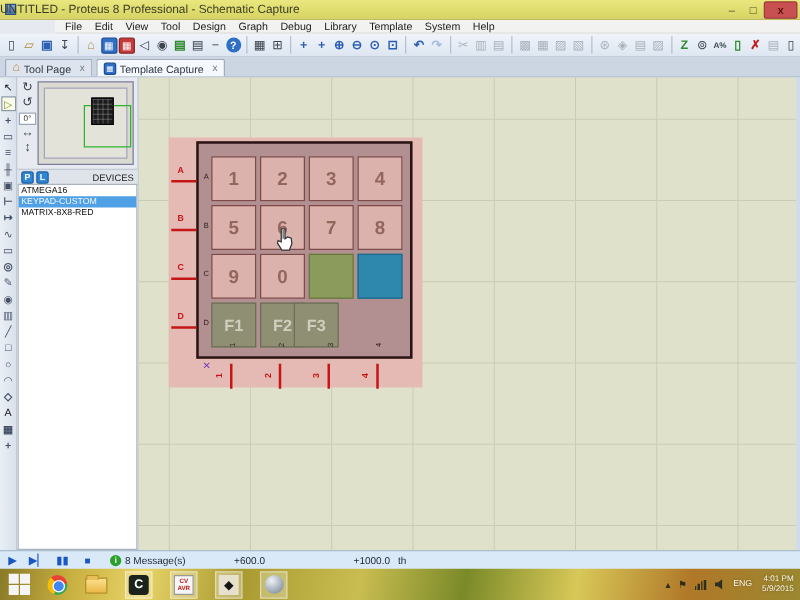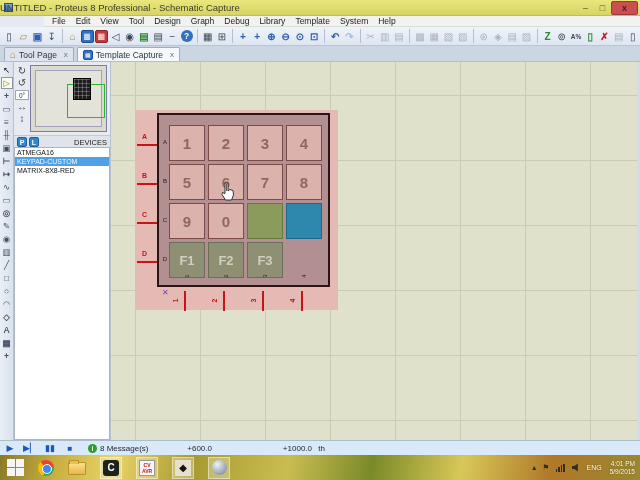--- a/index.html
+++ b/index.html
@@ -301,21 +301,21 @@
           <div class="key key-num" style="left:88px;top:49px">7</div>
           <div class="key key-num" style="left:127px;top:49px">8</div>
 
           <div class="key key-num" style="left:10px;top:88px">9</div>
           <div class="key key-num" style="left:49px;top:88px">0</div>
           <div class="key key-green" style="left:88px;top:88px"></div>
           <div class="key key-blue" style="left:127px;top:88px"></div>
 
           <div class="key key-fn" style="left:10px;top:127px">F1</div>
           <div class="key key-fn" style="left:49px;top:127px">F2</div>
-          <div class="key key-fn" style="left:88px;top:127px">F3</div>
+          <div class="key key-fn" style="left:76px;top:127px">F3</div>
 
           <div class="col-label-in" style="left:24px">1</div>
           <div class="col-label-in" style="left:63px">2</div>
           <div class="col-label-in" style="left:102px">3</div>
           <div class="col-label-in" style="left:141px">4</div>
         </div>
 
         <div class="pin-lbl-row" style="top:23px">A</div>
         <div class="pin-h" style="top:34px"></div>
         <div class="pin-lbl-row" style="top:62px">B</div>

